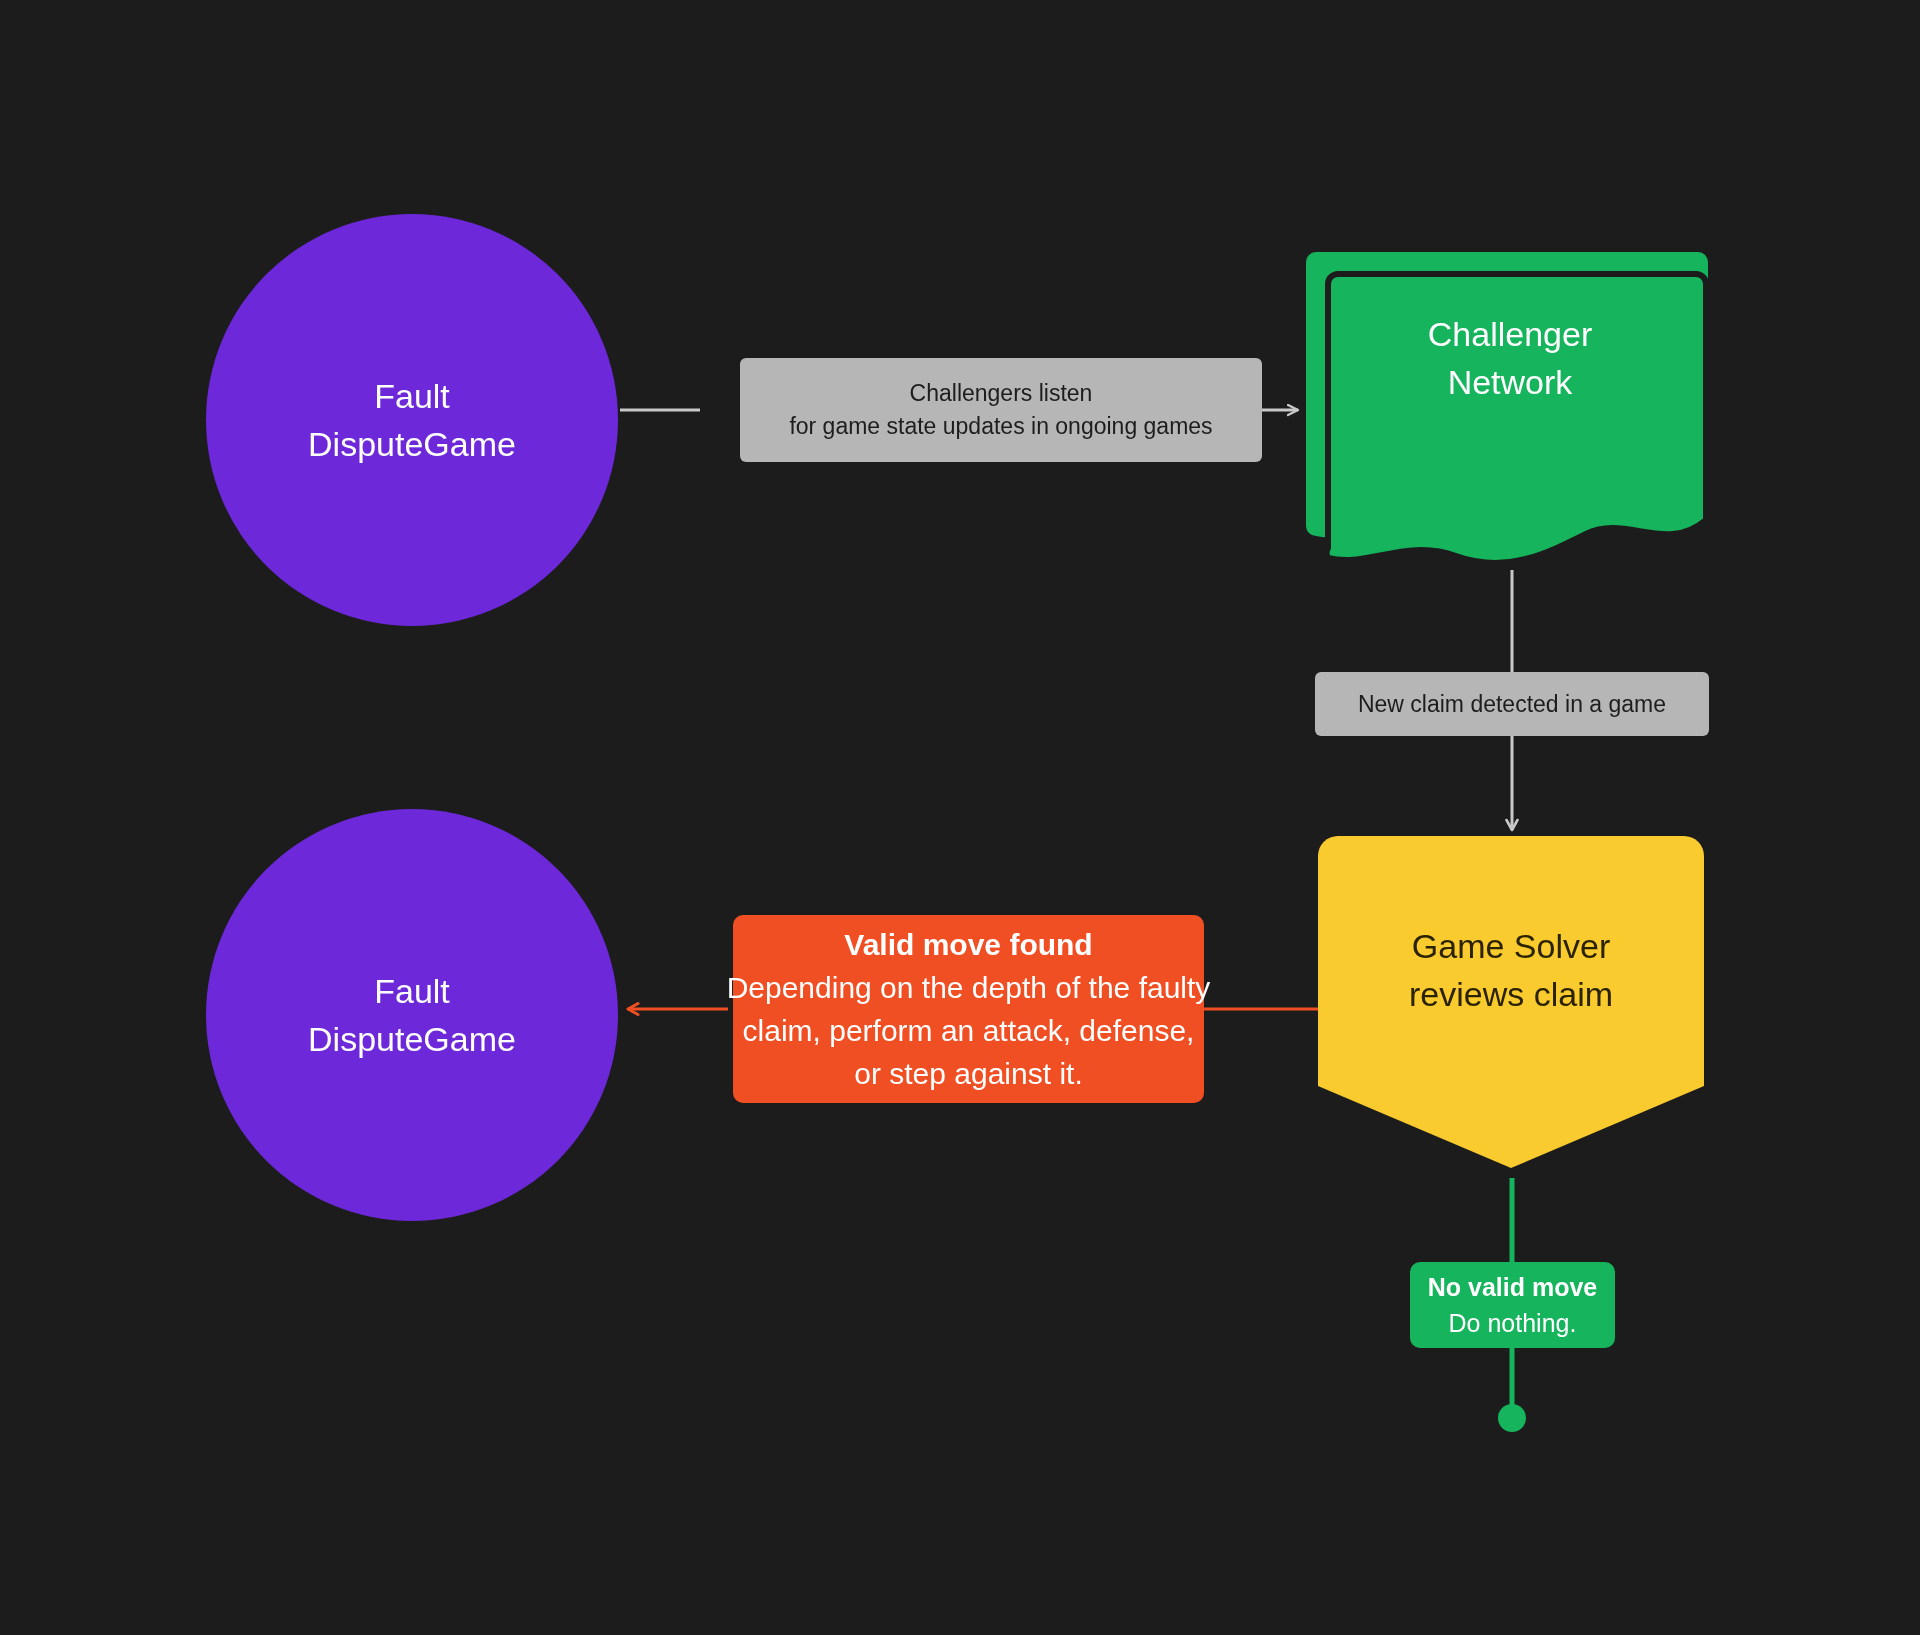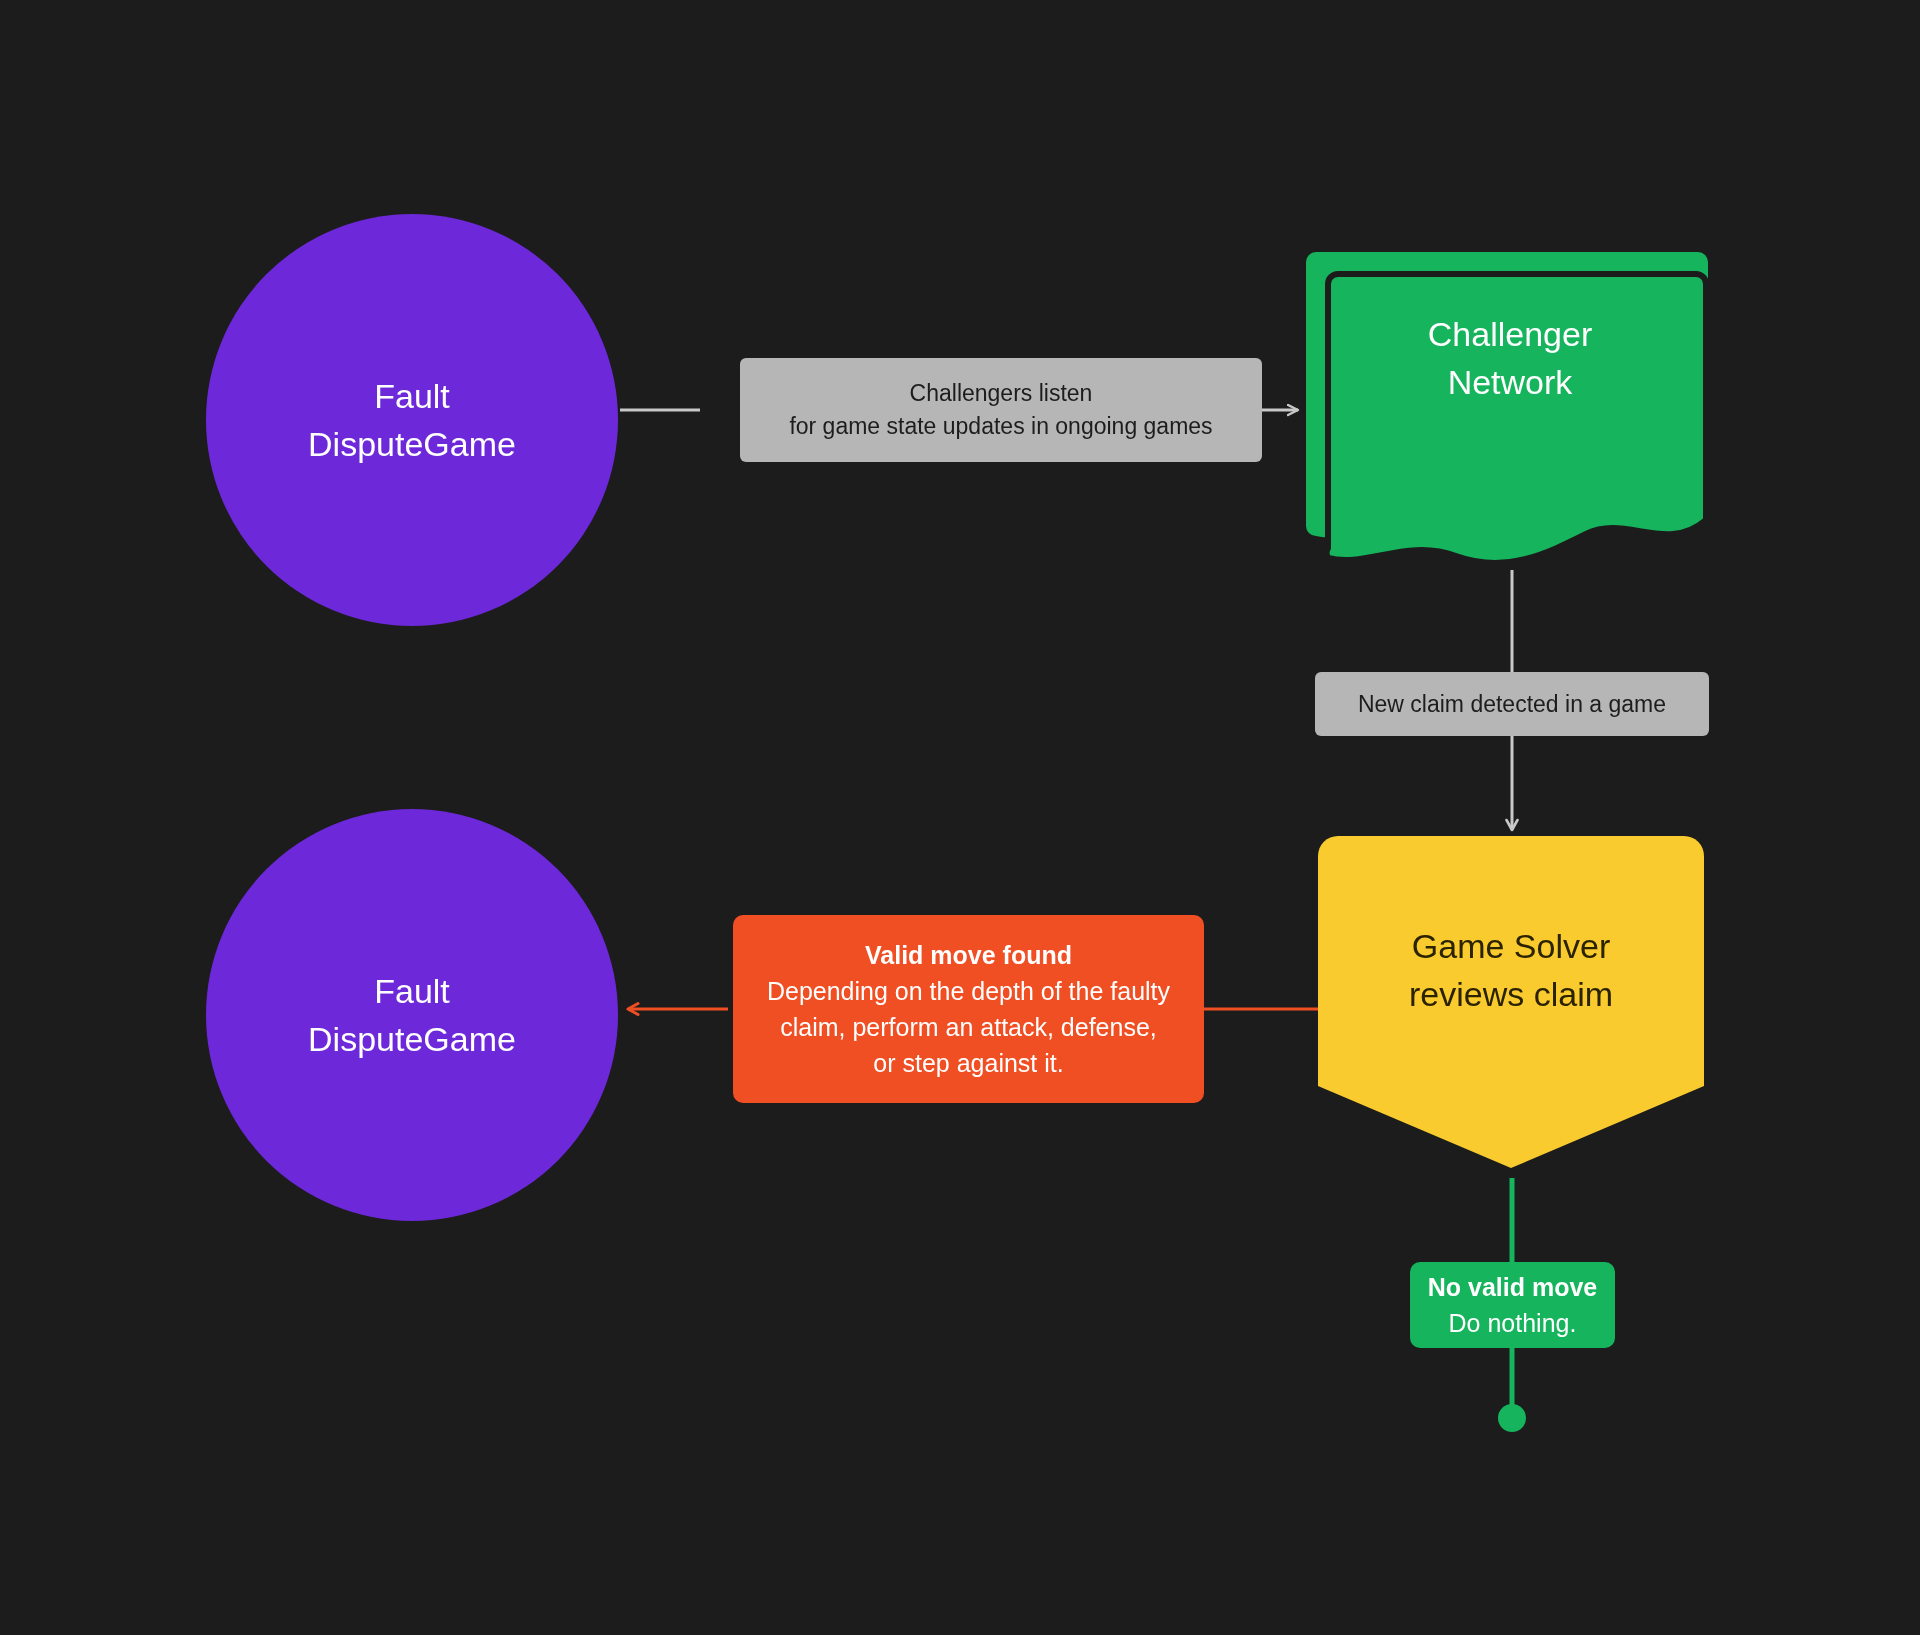--- a/index.html
+++ b/index.html
@@ -85,21 +85,21 @@
     color: #1d1d1d;
     border-radius: 6px;
     font-size: 23px;
     line-height: 1.43;
     padding: 10px 18px;
   }
   .label-orange {
     background: #f04e23;
     color: #ffffff;
     border-radius: 10px;
-    font-size: 25px;
+    font-size: 30px;
     line-height: 1.44;
     padding: 0 18px;
   }
   .label-green {
     background: #1db954;
     background: #16b45c;
     color: #ffffff;
     border-radius: 10px;
     font-size: 25px;
     line-height: 1.44;

